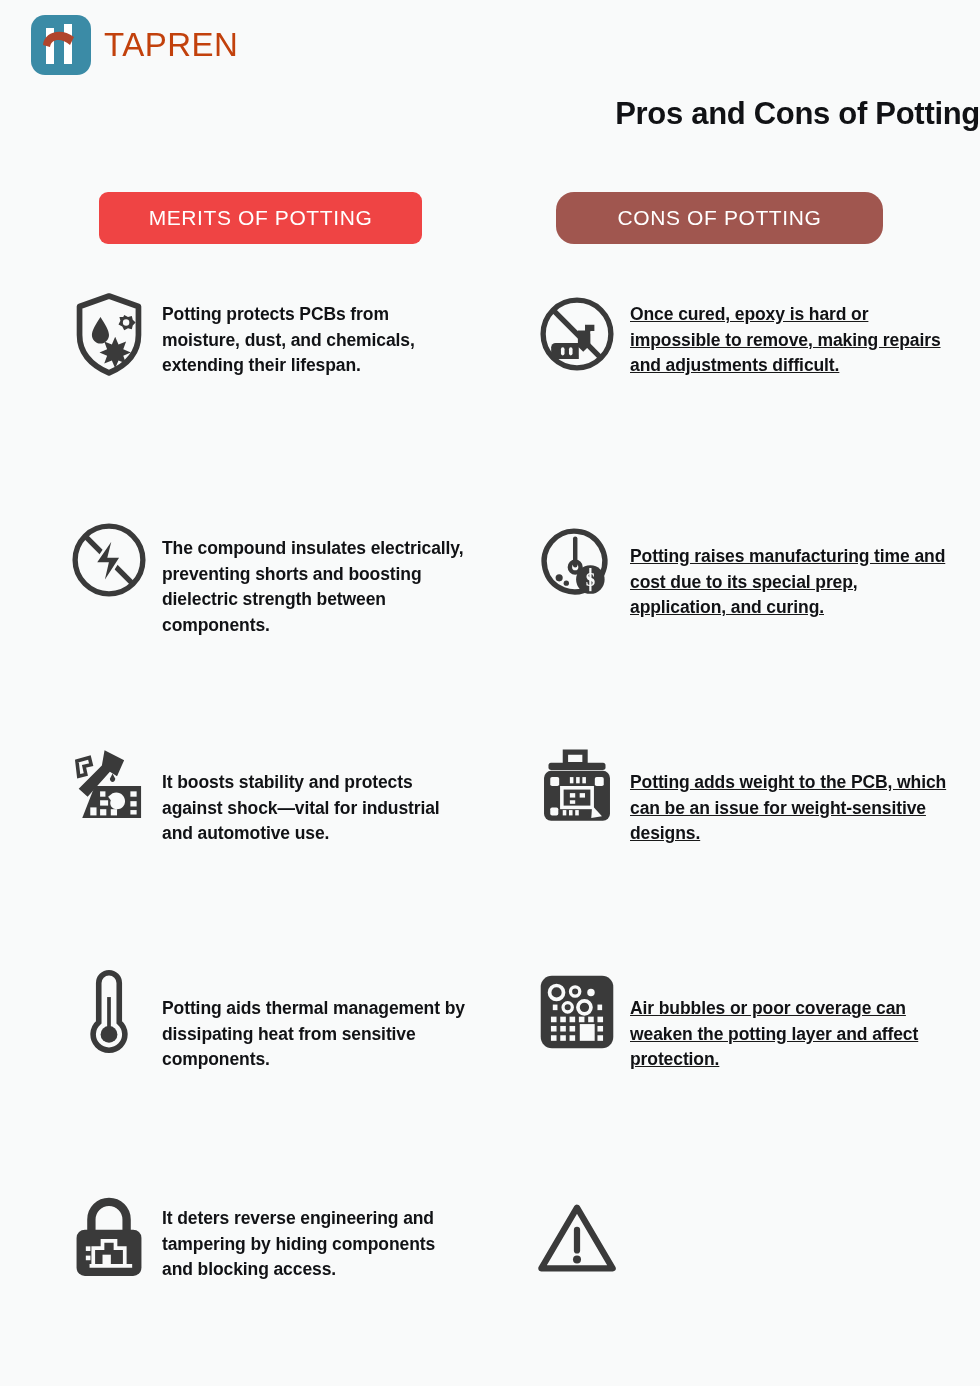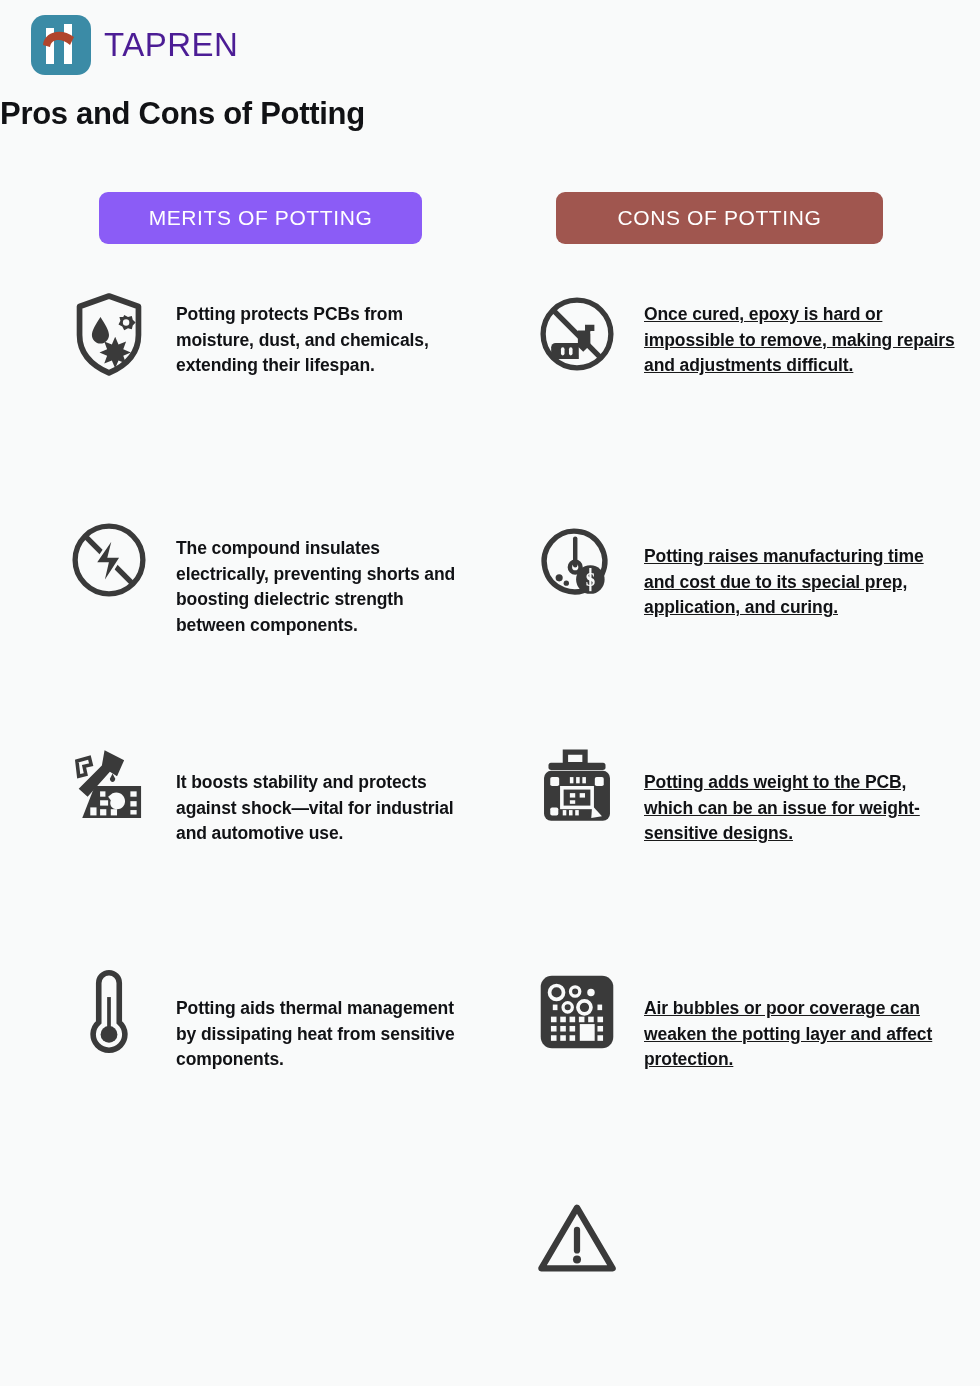--- a/index.html
+++ b/index.html
@@ -27,31 +27,31 @@
     gap: 12px;
   }
   .logo-mark {
     width: 62px;
     height: 62px;
     flex: 0 0 62px;
   }
   .brand-name {
     font-size: 33px;
     letter-spacing: 0.5px;
-    color: #4c1d95;
+    color: #c2410c;
     font-weight: 400;
     font-family: "Liberation Sans", sans-serif;
   }
 
   .page-title {
     position: absolute;
     top: 96px;
     left: 0;
     width: 100%;
-    text-align: left;
+    text-align: right;
     font-size: 31px;
     font-weight: bold;
     letter-spacing: -0.3px;
     color: #111215;
   }
 
   
   .pills {
     position: absolute;
     top: 192px;
@@ -67,45 +67,46 @@
     align-items: center;
     justify-content: center;
     color: #ffffff;
     font-size: 21px;
     letter-spacing: 0.6px;
     font-weight: 400;
   }
   .pill-merits {
     left: 99px;
     width: 323px;
-    background: #8b5cf6;
+    background: #ef4444;
   }
   .pill-cons {
     left: 556px;
     width: 327px;
     background: #a0564f;
+    border-radius: 18px;
   }
 
   
   .board {
     position: absolute;
     top: 288px;
     left: 0;
     width: 980px;
   }
   .row {
     position: relative;
     height: 226px;
   }
   .cell {
     position: absolute;
     top: 0;
     display: flex;
     align-items: flex-start;
-    gap: 26px;
+    gap: 12px;
   }
   .cell-left  { left: 68px;  width: 400px; }
   .cell-right { left: 536px; width: 420px; text-decoration: underline; }
 
   .icon-box {
     flex: 0 0 82px;
     width: 82px;
     height: 92px;
     display: flex;
     align-items: center;
@@ -293,20 +294,34 @@
           <path d="M30 6 a11 11 0 0 1 11 11 v42 a17 17 0 1 1 -22 0 v-42 a11 11 0 0 1 11 -11 Z" fill="none" stroke="#3a3a3a" stroke-width="6"></path>
           <circle cx="30" cy="72" r="9" fill="#3a3a3a"></circle>
           <line x1="30" y1="32" x2="30" y2="68" stroke="#3a3a3a" stroke-width="4"></line>
         </svg>
       </span>
       <div class="cell-text">Potting aids thermal management by dissipating heat from sensitive components.</div>
     </div>
   </div>
 
   <div class="row">
+    <div class="cell cell-left align-hi">
+      <span class="icon-box">
+        <svg viewBox="0 0 82 90" width="76" height="84">
+          <path d="M22 38 v-13 a19 19 0 0 1 38 0 v13" fill="none" stroke="#3a3a3a" stroke-width="9"></path>
+          <rect x="6" y="36" width="70" height="50" rx="9" fill="#3a3a3a"></rect>
+          <rect x="16" y="54" width="5" height="5" fill="#f9fafa"></rect>
+          <rect x="16" y="64" width="5" height="5" fill="#f9fafa"></rect>
+          <path d="M24 74 v-18 h10 v-8 h14 v8 h10 v18" fill="none" stroke="#f9fafa" stroke-width="4"></path>
+          <rect x="34" y="63" width="9" height="11" fill="#f9fafa"></rect>
+          <line x1="20" y1="75" x2="66" y2="75" stroke="#f9fafa" stroke-width="4"></line>
+        </svg>
+      </span>
+      <div class="cell-text">It deters reverse engineering and tampering by hiding components and blocking access.</div>
+    </div>
 
     <div class="cell cell-right align-hi">
       <span class="icon-box">
         <svg viewBox="0 0 92 84" width="86" height="78">
           <path d="M46 8 L86 76 H6 Z" fill="none" stroke="#3a3a3a" stroke-width="7" stroke-linejoin="round"></path>
           <line x1="46" y1="33" x2="46" y2="56" stroke="#3a3a3a" stroke-width="7" stroke-linecap="round"></line>
           <circle cx="46" cy="66" r="4.5" fill="#3a3a3a"></circle>
         </svg>
       </span>
     </div>

